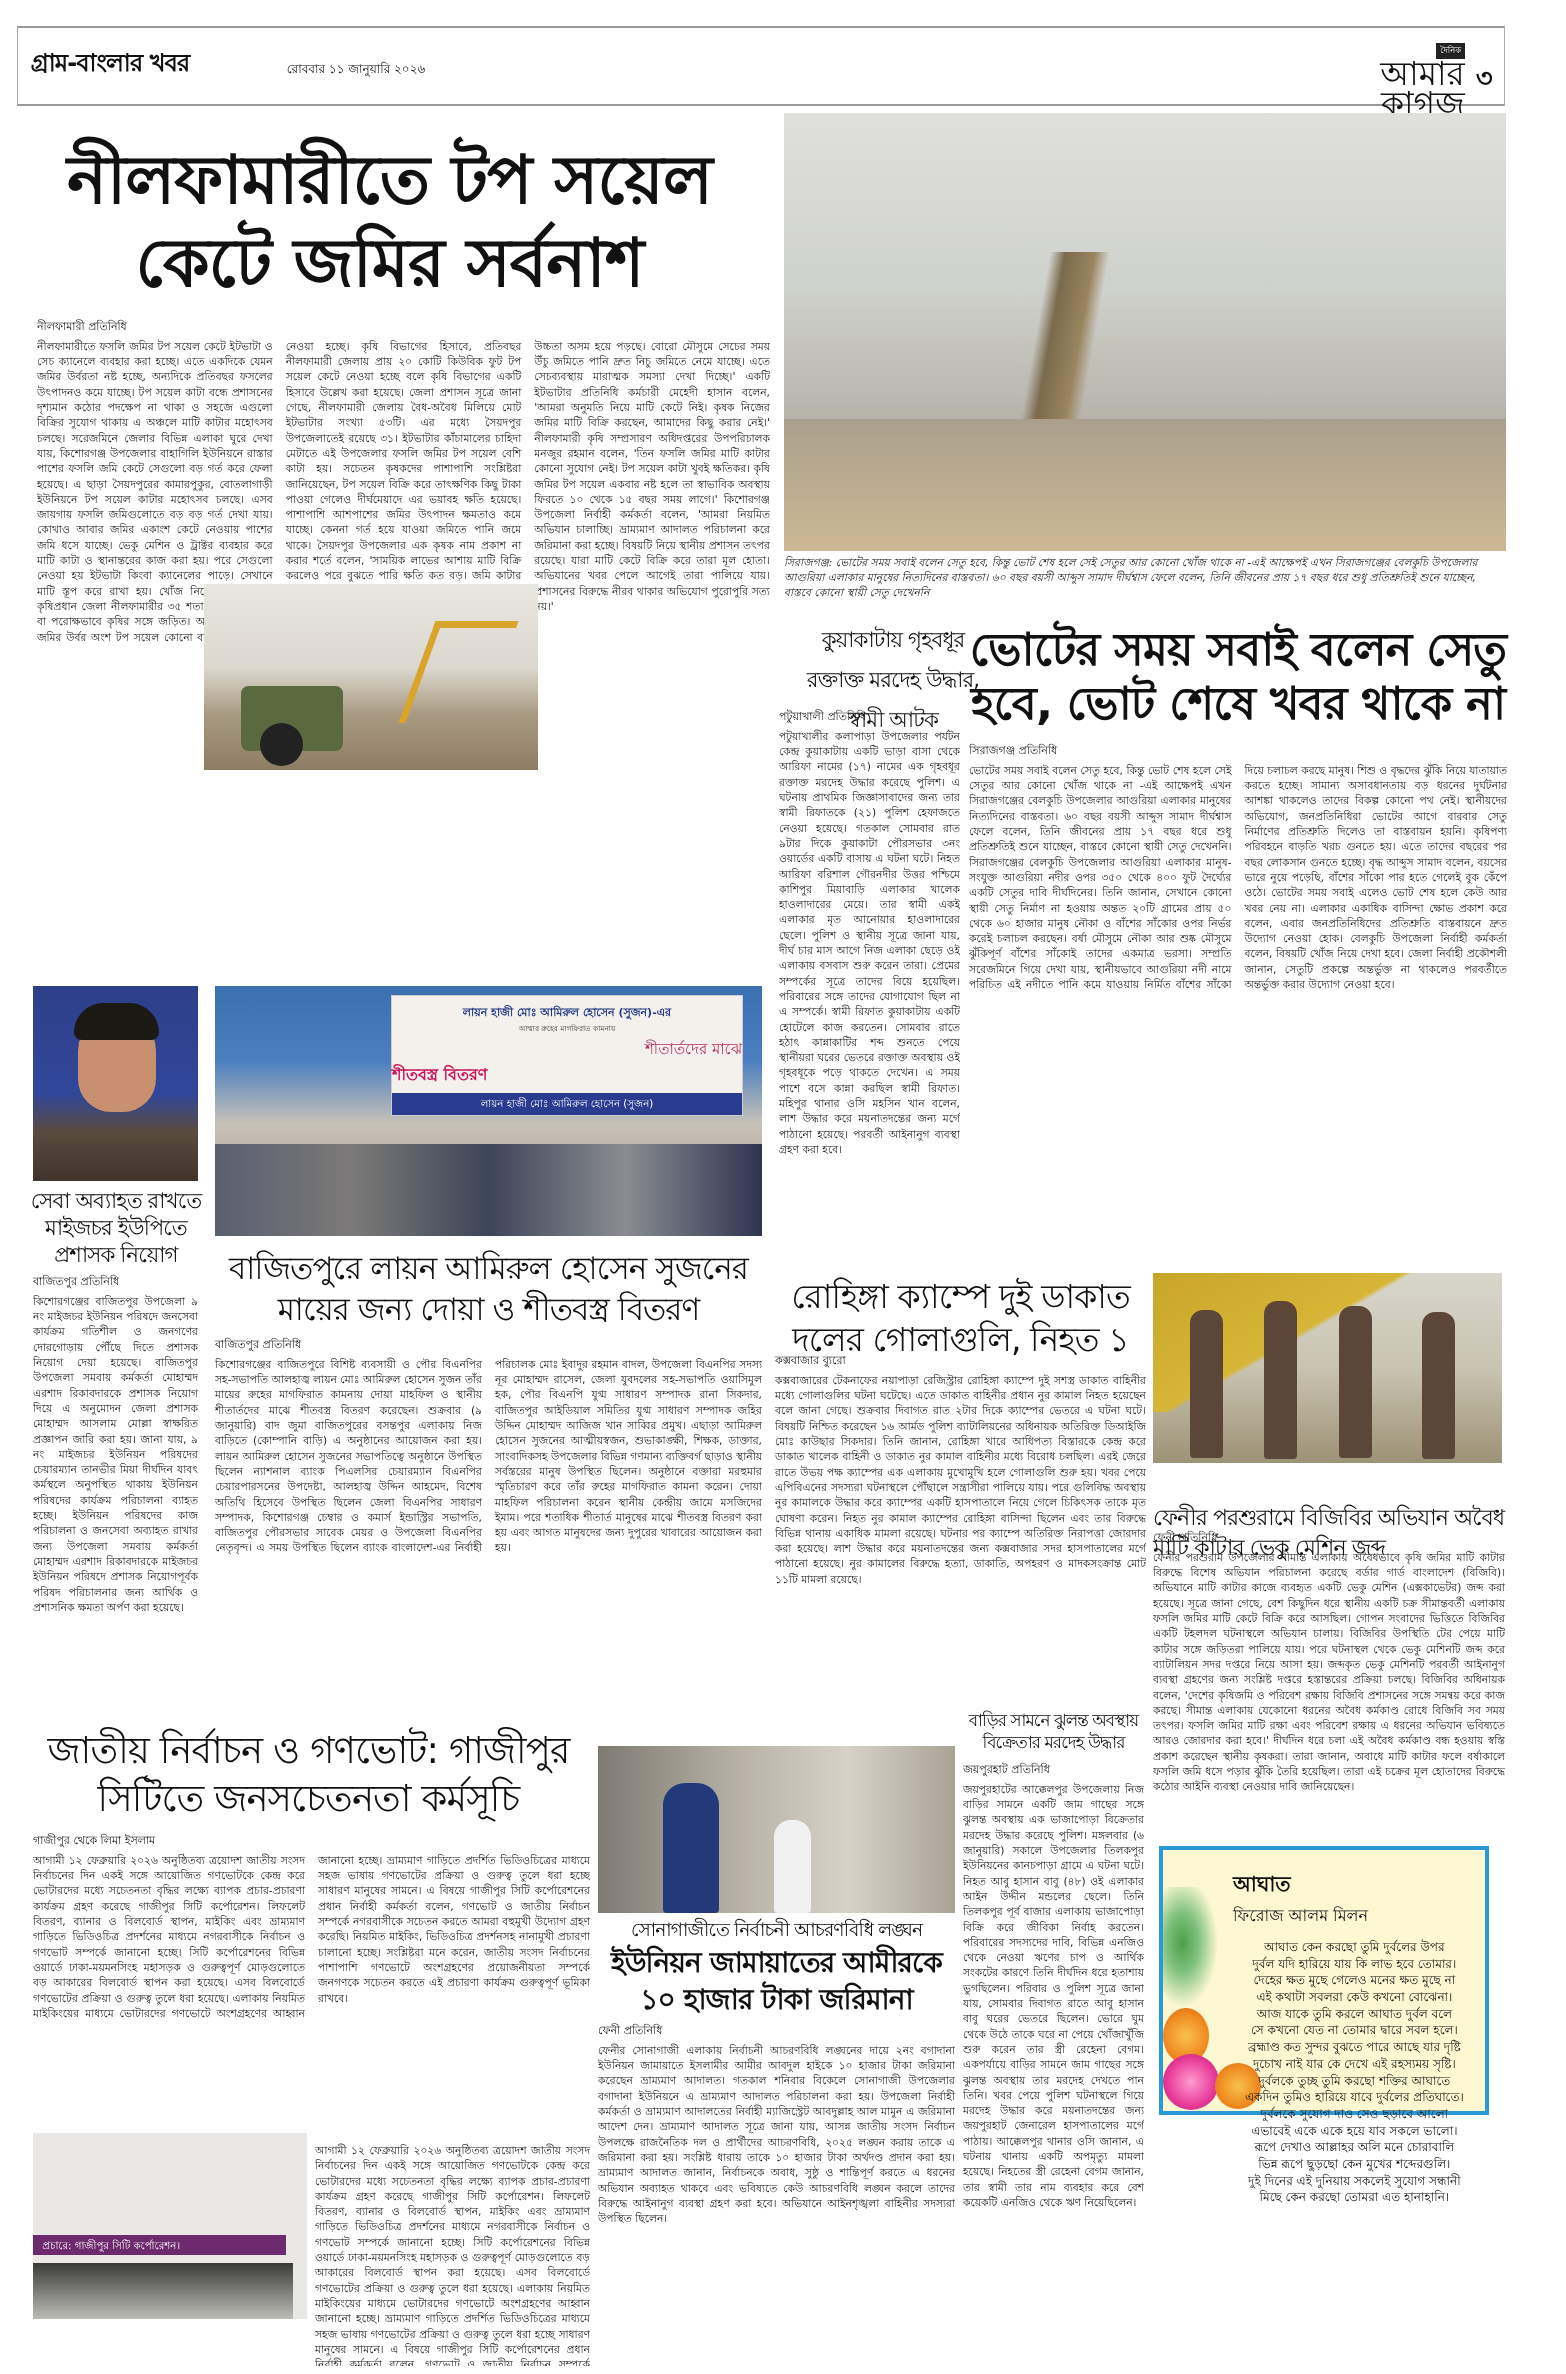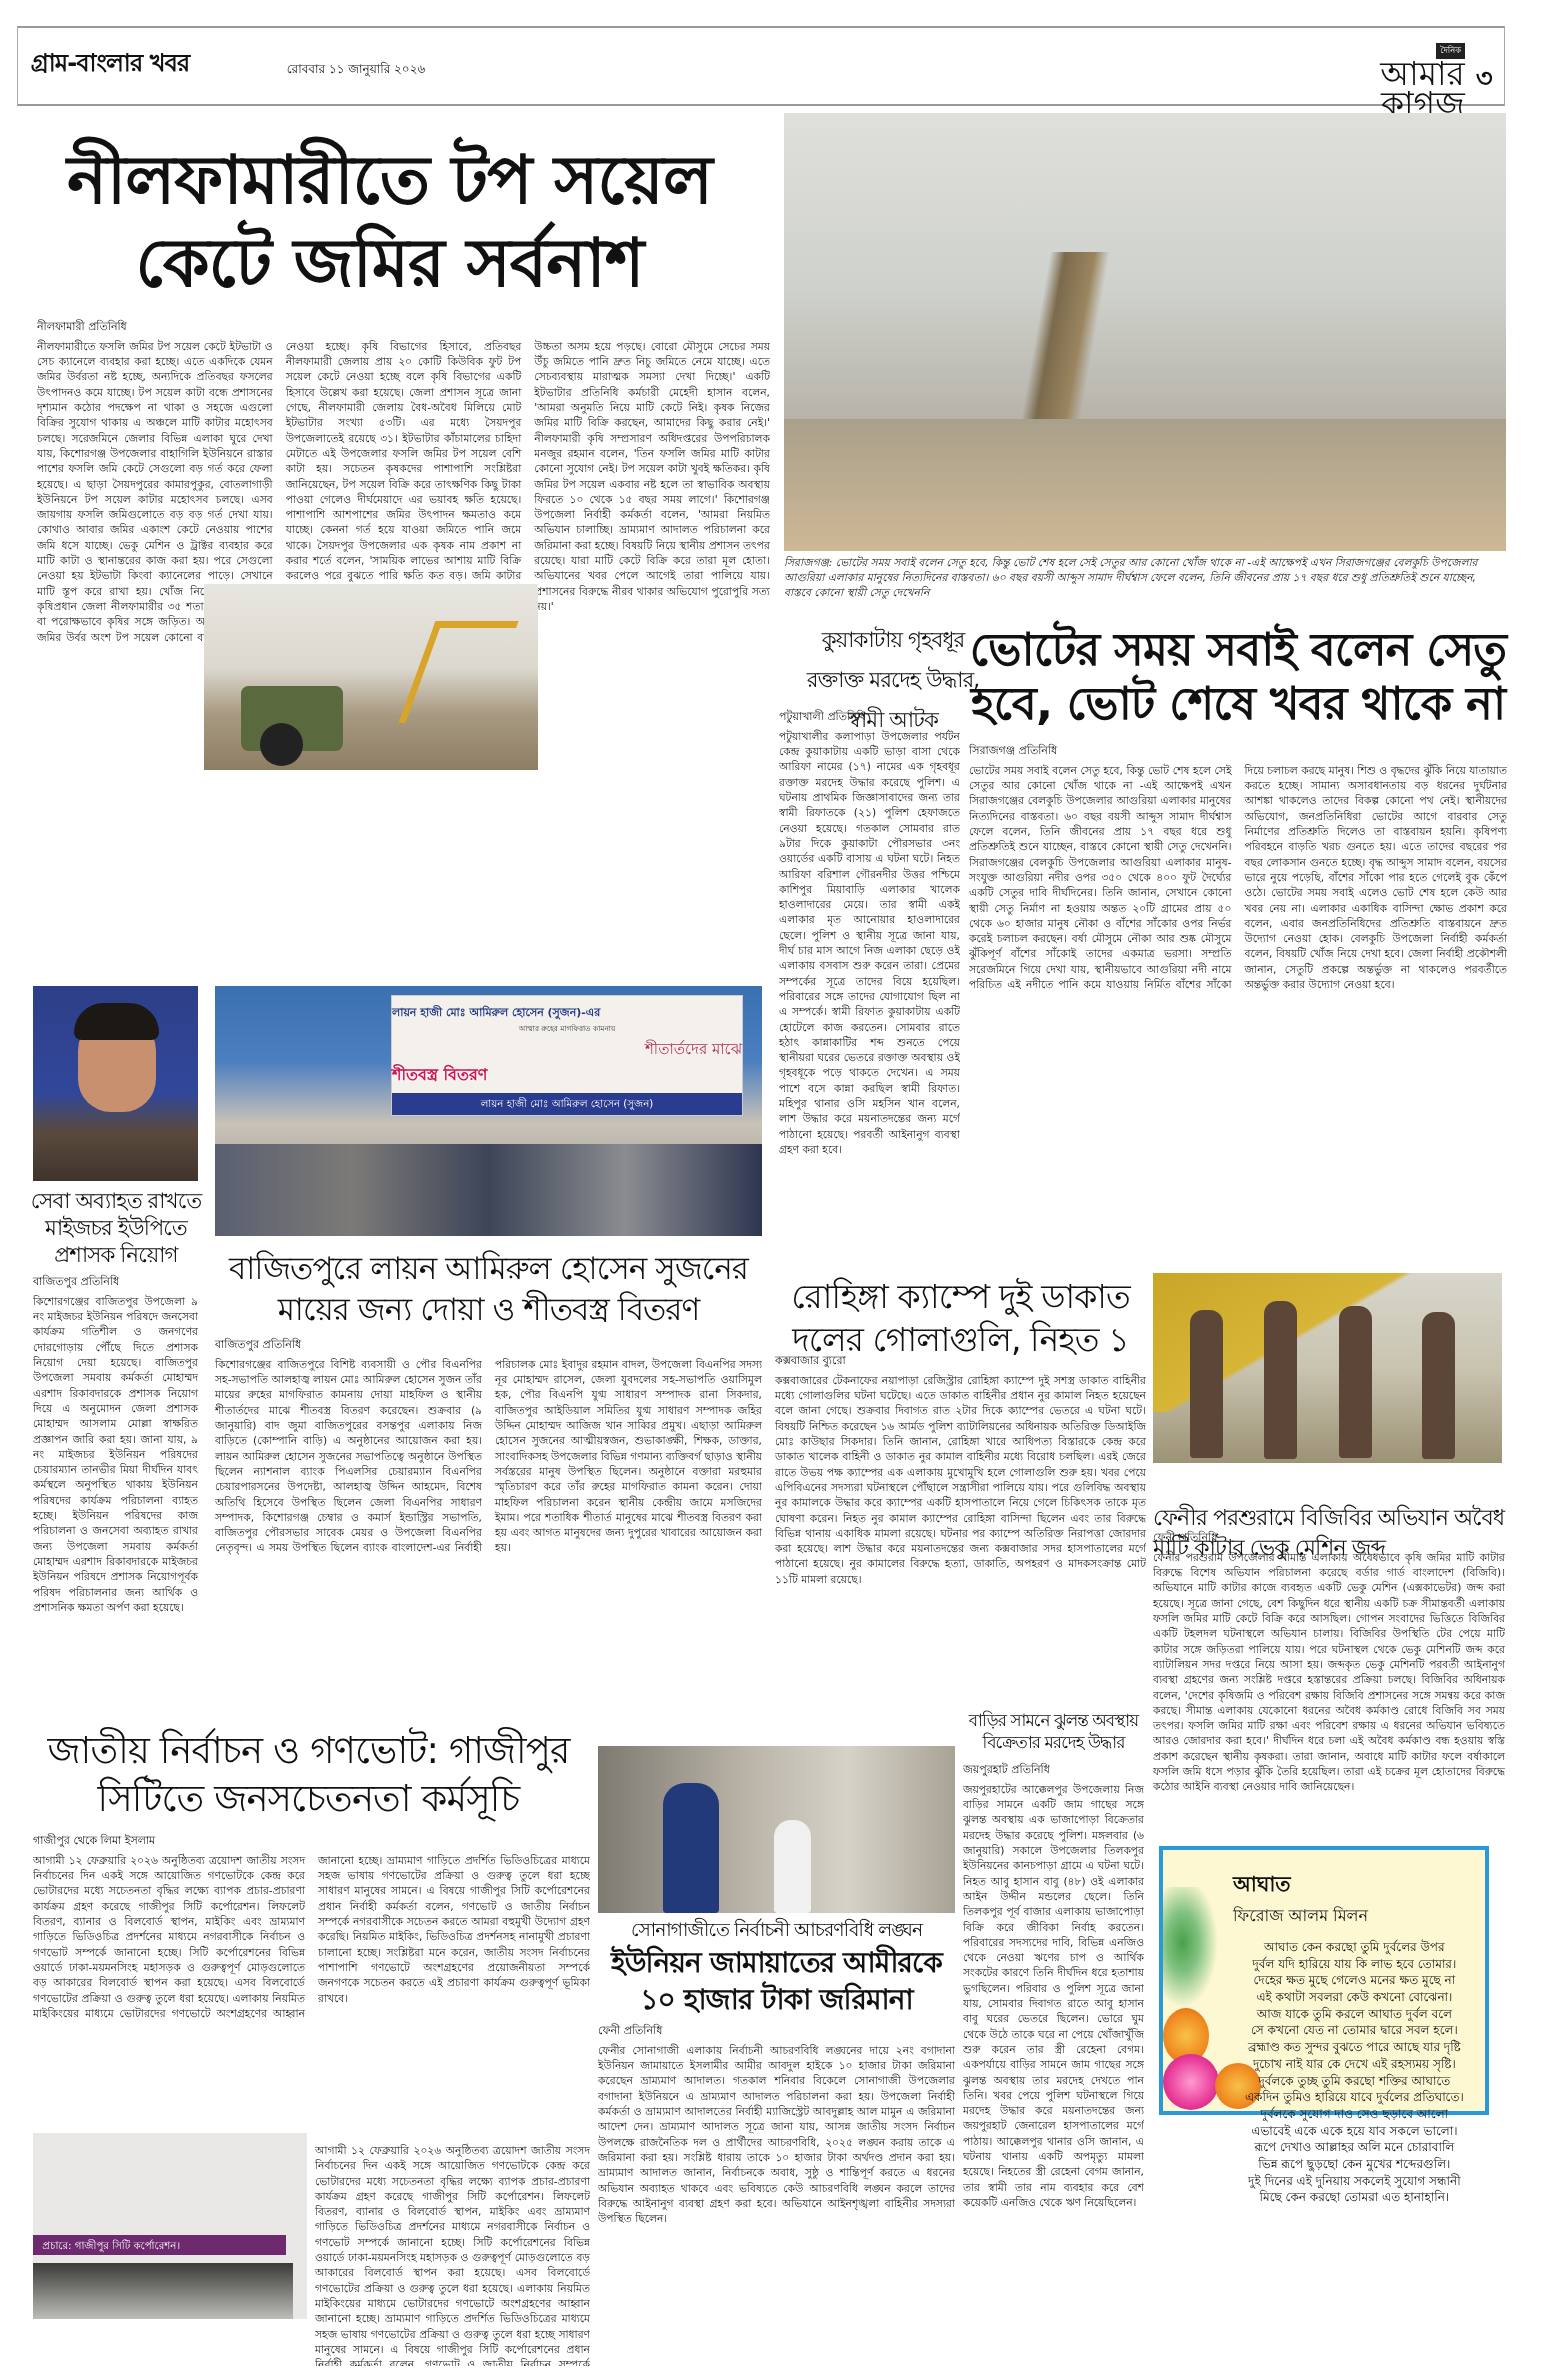--- a/index.html
+++ b/index.html
@@ -77,21 +77,21 @@
   <div style="position:absolute; left:41px; top:16.7px; width:85px; height:37px; background:#1c1814; border-radius:37px 37px 9.3px 9.3px;"></div>
 </div>
 <div class="abs headline" style="left:28px; top:1187px; width:176px; font-size:21.3px; font-weight:normal; line-height:27px;">সেবা অব্যাহত রাখতে মাইজচর ইউপিতে প্রশাসক নিয়োগ</div>
 <div class="abs" style="left:33px; top:1273px; width:165px; height:427px;">
   <div class="byline">বাজিতপুর প্রতিনিধি</div>
   <div class="body-text" style="height:408px;">কিশোরগঞ্জের বাজিতপুর উপজেলা ৯ নং মাইজচর ইউনিয়ন পরিষদে জনসেবা কার্যক্রম গতিশীল ও জনগণের দোরগোড়ায় পৌঁছে দিতে প্রশাসক নিয়োগ দেয়া হয়েছে। বাজিতপুর উপজেলা সমবায় কর্মকর্তা মোহাম্মদ এরশাদ রিকাবদারকে প্রশাসক নিয়োগ দিয়ে এ অনুমোদন জেলা প্রশাসক মোহাম্মদ আসলাম মোল্লা স্বাক্ষরিত প্রজ্ঞাপন জারি করা হয়। জানা যায়, ৯ নং মাইজচর ইউনিয়ন পরিষদের চেয়ারম্যান তানভীর মিয়া দীর্ঘদিন যাবৎ কর্মস্থলে অনুপস্থিত থাকায় ইউনিয়ন পরিষদের কার্যক্রম পরিচালনা ব্যাহত হচ্ছে। ইউনিয়ন পরিষদের কাজ পরিচালনা ও জনসেবা অব্যাহত রাখার জন্য উপজেলা সমবায় কর্মকর্তা মোহাম্মদ এরশাদ রিকাবদারকে মাইজচর ইউনিয়ন পরিষদে প্রশাসক নিয়োগপূর্বক পরিষদ পরিচালনার জন্য আর্থিক ও প্রশাসনিক ক্ষমতা অর্পণ করা হয়েছে।</div>
 </div>
 
 <div class="abs photo" style="left:215px; top:986px; width:547px; height:250px; background:linear-gradient(180deg,#3a6fb0 0%,#4b7fc0 30%,#c8c2b8 55%,#8f8a86 100%);">
   <div style="position:absolute; left:176px; top:9.3px; width:352px; height:121px; background:#f4f1ec; border:1.9px solid #ccc;">
-    <div style="font-size:11px; font-weight:bold; color:#233a86; margin-top:7.4px;">লায়ন হাজী মোঃ আমিরুল হোসেন (সুজন)-এর</div>
+    <div style="font-size:11px; font-weight:bold; color:#233a86; text-align:center; margin-top:7.4px;">লায়ন হাজী মোঃ আমিরুল হোসেন (সুজন)-এর</div>
     <div style="font-size:7.4px; text-align:center; color:#333;">আম্মার রুহের মাগফিরাত কামনায়</div>
     <div style="font-size:15px; text-align:right; color:#b03060; margin-top:2.8px;">শীতার্তদের মাঝে</div>
     <div style="font-size:16px; font-weight:bold; text-align:left; color:#c8175b;">শীতবস্ত্র বিতরণ</div>
     <div style="position:absolute; bottom:0; left:0; right:0; background:#2a3c8f; color:#fff; font-size:10.2px; text-align:center; padding:2.8px;">লায়ন হাজী মোঃ আমিরুল হোসেন (সুজন)</div>
   </div>
   <div style="position:absolute; left:0; top:158px; width:547px; height:93px; background:linear-gradient(90deg,#5a5f70,#7c7a78,#3d4558,#8a8c90,#2e3550);"></div>
 </div>
 
 <div class="abs headline" style="left:215px; top:1248px; width:547px; font-size:31px; font-weight:normal; line-height:41px;">বাজিতপুরে লায়ন আমিরুল হোসেন সুজনের মায়ের জন্য দোয়া ও শীতবস্ত্র বিতরণ</div>
 <div class="abs" style="left:215px; top:1336px; width:547px; height:366px;">

